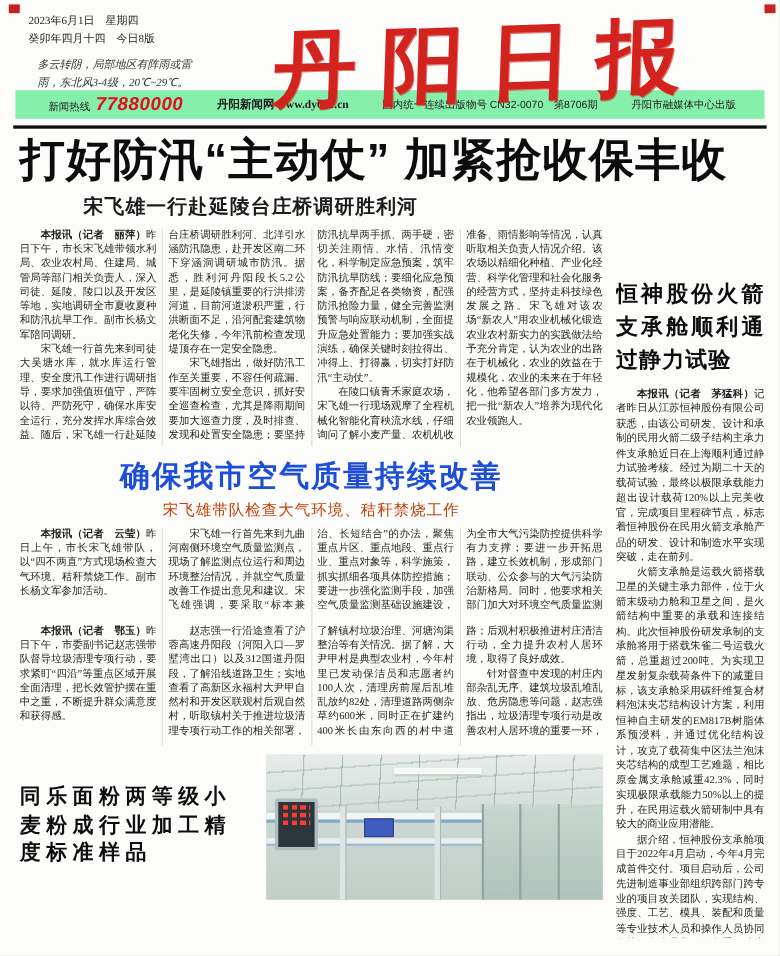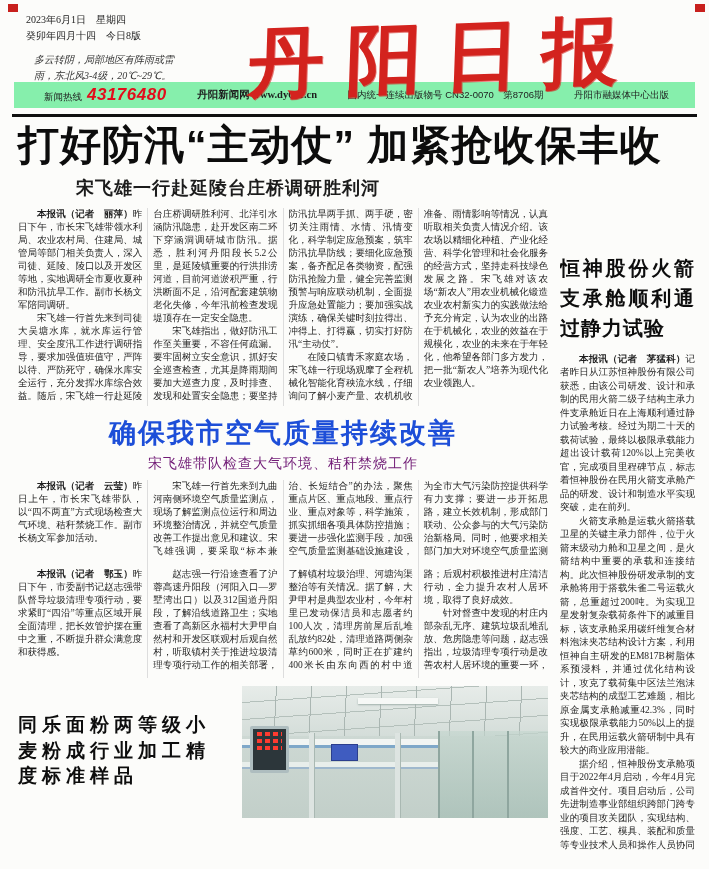--- a/index.html
+++ b/index.html
@@ -53,21 +53,21 @@
   .body-cols {
     column-gap:11px; column-rule:1px solid #ddd; column-fill:auto;
     overflow:hidden; text-align:justify; font-size:9.5px; line-height:13px; color:#1f1f1f;
   }
   .body-cols p, .single-col p { text-indent:2em; }
   .intro { font-weight:bold; }
   .lead-body { column-count:4; height:198px; }
 
   .sec-head { text-align:center; margin-top:9px; }
   .sec-head h1 { font-family:Liberation Mono, monospace; font-weight:900; color:#1d4ed8; }
-  .sec-head h2 { font-family:Liberation Serif, serif; font-weight:500; color:#701a75; }
+  .sec-head h2 { font-family:Liberation Serif, serif; font-weight:500; color:#c2410c; }
   .air-head h1 { font-size:27px; letter-spacing:2px; }
   .air-head h2 { font-size:14px; margin:4px 0 7px; letter-spacing:1px; }
   .air-body { column-count:4; height:88px; }
   .village-head h1 { font-size:29px; letter-spacing:1px; }
   .village-head h2 { font-size:13.5px; margin:4px 0 7px; letter-spacing:1px; }
   .village-body { column-count:4; height:110px; }
 
   .bottom-row { display:flex; gap:10px; margin-top:8px; }
   .flour { width:214px; padding-top:26px; }
   .flour h1 {
@@ -128,21 +128,21 @@
         <div>癸卯年四月十四　今日8版</div>
         <div class="weather">多云转阴，局部地区有阵雨或雷雨，东北风3-4级，20℃~29℃。</div>
       </div>
       <div class="masthead-wrap">
         <div class="masthead">丹阳日报</div>
       </div>
     </div>
     <div class="info-bar">
       <span class="hotline">
         <span>新闻热线</span>
-        <span class="hotline-num">43176480</span>
+        <span class="hotline-num">77880000</span>
       </span>
       <span class="website">丹阳新闻网 www.dy001.cn</span>
       <span>国内统一连续出版物号 CN32-0070　第8706期</span>
       <span>丹阳市融媒体中心出版</span>
     </div>
     <div class="black-rule"></div>
   </header>
 
   <section class="lead-head">
     <h1>打好防汛“主动仗” 加紧抢收保丰收</h1>

